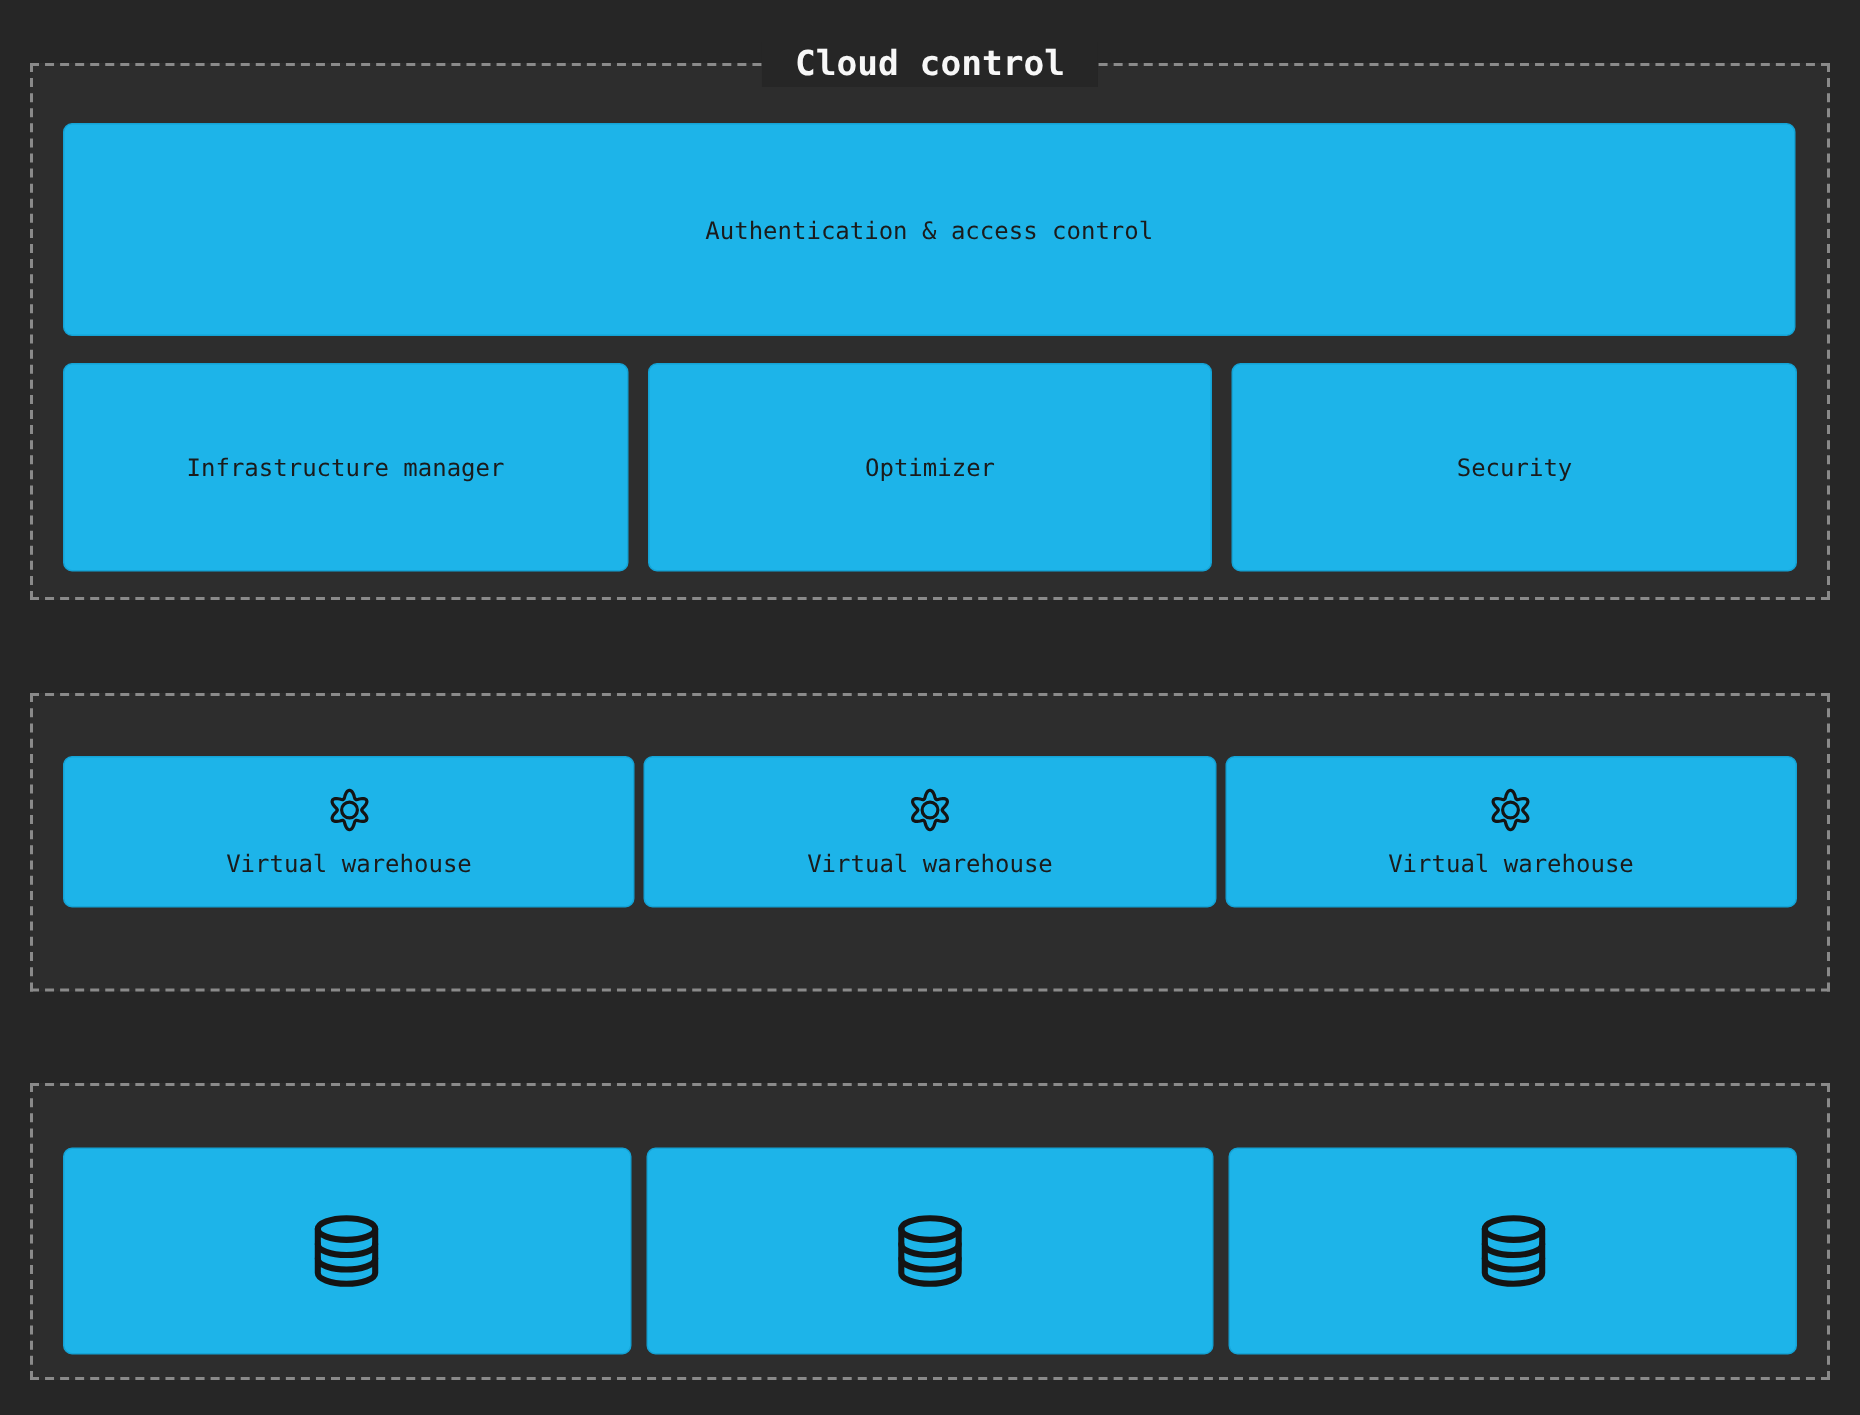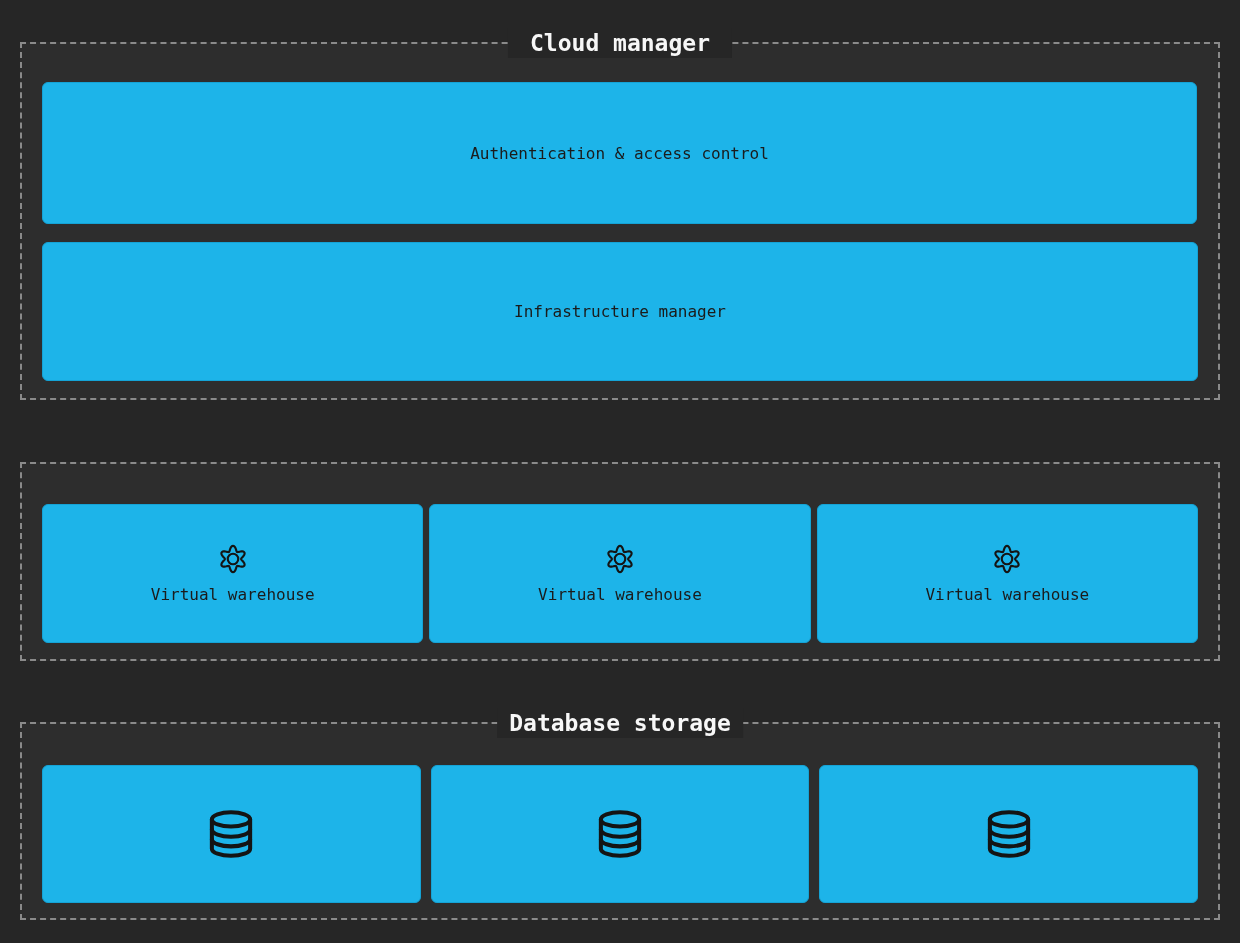--- a/index.html
+++ b/index.html
@@ -61,46 +61,52 @@
     position:absolute;
     left:20px;right:21px;top:38px;height:142px;text-align:right;
   }
   .row{
     position:absolute;
     left:20px;right:20px;
     display:flex;
   }
   .cloud-row{top:198px;height:139px;gap:13px}
   .cloud-row .node{flex:1}
-  .query-row{top:40px;height:139px;gap:6px}
+  .query-row{top:40px;height:101px;gap:6px}
   .query-row .node{flex:1}
   .storage-row{top:41px;height:138px;gap:10px}
   .storage-row .node{flex:1}
 
   .node-label{display:block}
   .wh-label{margin-top:11px}
 
   .icon{display:block}
   .icon svg{display:block}
 </style>
 </head>
 <body>
 
 <div class="canvas">
 
   <section class="cluster" id="section-cloud">
-    <span class="cluster-title">Cloud manager</span>
+    <span class="cluster-title">Cloud control</span>
 
     <div class="node auth-node">
       <span class="node-label">Authentication &amp; access control</span>
     </div>
 
     <div class="row cloud-row">
       <div class="node">
         <span class="node-label">Infrastructure manager</span>
+      </div>
+      <div class="node">
+        <span class="node-label">Optimizer</span>
+      </div>
+      <div class="node">
+        <span class="node-label">Security</span>
       </div>
     </div>
   </section>
 
   <section class="cluster" id="section-query">
 
     <div class="row query-row">
       <div class="node">
         <span class="icon">
           <svg width="30" height="30" viewBox="0 0 24 24" fill="none" stroke="var(--icon-stroke)" stroke-width="1.7" stroke-linejoin="round">
@@ -125,21 +131,20 @@
             <path class="gear-wave" d="M18.50 12.00L18.59 12.35L18.84 12.72L19.23 13.15L19.71 13.64L20.21 14.20L20.67 14.82L21.03 15.47L21.24 16.12L21.27 16.72L21.09 17.25L20.72 17.67L20.19 17.95L19.52 18.09L18.78 18.10L18.01 18.01L17.27 17.86L16.61 17.69L16.05 17.57L15.59 17.53L15.25 17.63L15.00 17.88L14.80 18.29L14.62 18.84L14.44 19.50L14.20 20.21L13.90 20.92L13.51 21.56L13.06 22.06L12.54 22.39L12.00 22.50L11.46 22.39L10.94 22.06L10.49 21.56L10.10 20.92L9.80 20.21L9.56 19.50L9.38 18.84L9.20 18.29L9.00 17.88L8.75 17.63L8.41 17.53L7.95 17.57L7.39 17.69L6.73 17.86L5.99 18.01L5.22 18.10L4.48 18.09L3.81 17.95L3.28 17.67L2.91 17.25L2.73 16.72L2.76 16.12L2.97 15.47L3.33 14.82L3.79 14.20L4.29 13.64L4.77 13.15L5.16 12.72L5.41 12.35L5.50 12.00L5.41 11.65L5.16 11.28L4.77 10.85L4.29 10.36L3.79 9.80L3.33 9.18L2.97 8.53L2.76 7.88L2.73 7.28L2.91 6.75L3.28 6.33L3.81 6.05L4.48 5.91L5.22 5.90L5.99 5.99L6.73 6.14L7.39 6.31L7.95 6.43L8.41 6.47L8.75 6.37L9.00 6.12L9.20 5.71L9.38 5.16L9.56 4.50L9.80 3.79L10.10 3.08L10.49 2.44L10.94 1.94L11.46 1.61L12.00 1.50L12.54 1.61L13.06 1.94L13.51 2.44L13.90 3.08L14.20 3.79L14.44 4.50L14.62 5.16L14.80 5.71L15.00 6.12L15.25 6.37L15.59 6.47L16.05 6.43L16.61 6.31L17.27 6.14L18.01 5.99L18.78 5.90L19.52 5.91L20.19 6.05L20.72 6.33L21.09 6.75L21.27 7.28L21.24 7.88L21.03 8.53L20.67 9.18L20.21 9.80L19.71 10.36L19.23 10.85L18.84 11.28L18.59 11.65L18.50 12.00Z"></path>
             <circle cx="12" cy="12" r="4.2"></circle>
           </svg>
         </span>
         <span class="node-label wh-label">Virtual warehouse</span>
       </div>
     </div>
   </section>
 
   <section class="cluster" id="section-storage">
-    <span class="cluster-title">Database storage</span>
 
     <div class="row storage-row">
       <div class="node">
         <span class="icon">
           <svg width="54" height="54" viewBox="0 0 24 24" fill="none" stroke="var(--icon-stroke)" stroke-width="1.8" stroke-linecap="round" stroke-linejoin="round">
             <ellipse cx="12" cy="5.5" rx="8.5" ry="3.2"></ellipse>
             <path d="M3.5 5.5v13c0 1.77 3.8 3.2 8.5 3.2s8.5-1.43 8.5-3.2v-13"></path>
             <path d="M3.5 10c0 1.77 3.8 3.2 8.5 3.2s8.5-1.43 8.5-3.2"></path>
             <path d="M3.5 14.3c0 1.77 3.8 3.2 8.5 3.2s8.5-1.43 8.5-3.2"></path>
           </svg>

